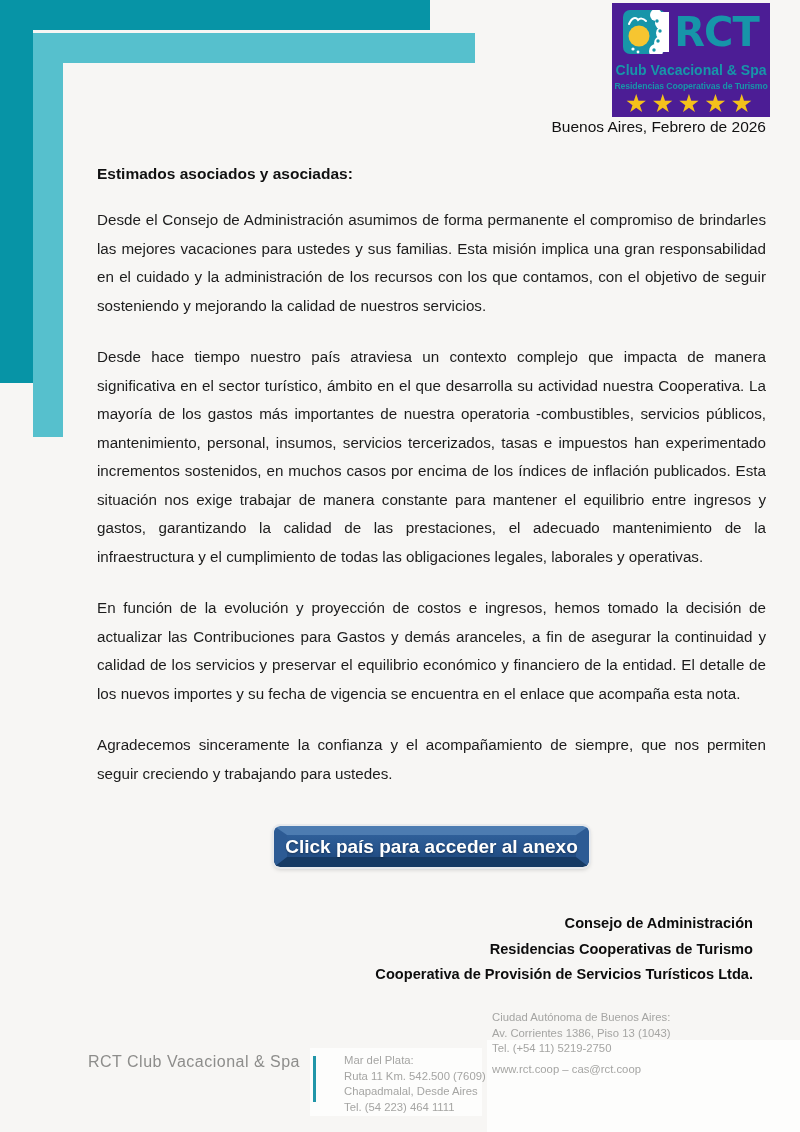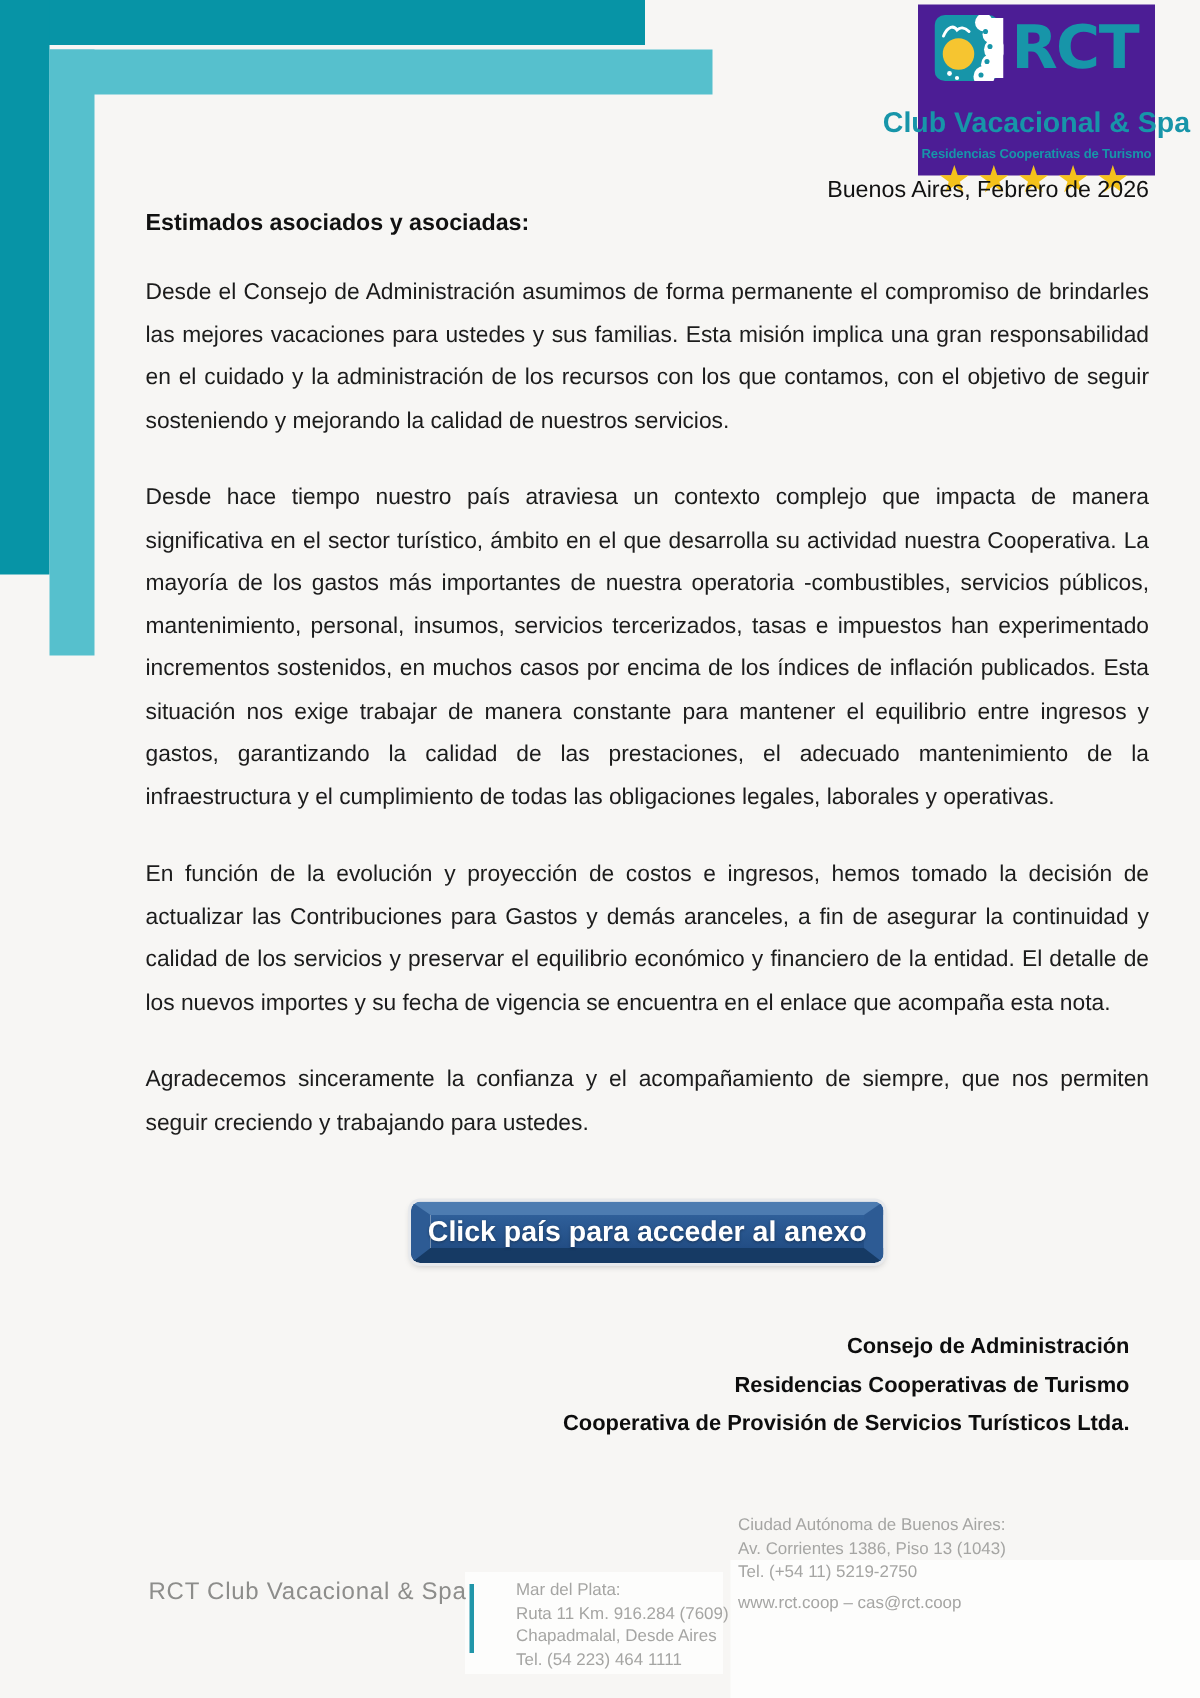--- a/index.html
+++ b/index.html
@@ -17,28 +17,28 @@
   
   .logo-panel{
     position:absolute;left:612px;top:3px;width:158px;height:114px;background:#4c1d95;
     display:flex;flex-direction:column;align-items:center;box-sizing:border-box;padding-top:7px;
   }
   .logo-row{display:flex;align-items:center;gap:5px;}
   .logo-brand{
     font-family:"DejaVu Sans","Liberation Sans",sans-serif;
     font-size:40px;font-weight:bold;color:#1795a9;letter-spacing:-1px;line-height:44px;
   }
-  .logo-tagline{margin-top:18px;font-size:19px;font-weight:bold;color:#1795a9;white-space:nowrap;}
+  .logo-tagline{margin-top:8px;font-size:14px;font-weight:bold;color:#1795a9;white-space:nowrap;}
   .logo-subtitle{margin-top:3px;font-size:8.7px;font-weight:bold;color:#1795a9;letter-spacing:-0.1px;white-space:nowrap;}
   .logo-stars{margin-top:-1px;font-family:"DejaVu Sans",sans-serif;font-size:25px;line-height:27px;color:#f4c11b;letter-spacing:4px;white-space:nowrap;}
 
   
   .content{position:absolute;left:97px;top:118px;width:669px;}
   .date-line{text-align:right;font-size:15.5px;color:#111;}
-  .greeting{margin-top:4px;font-size:15.5px;font-weight:bold;color:#111;}
+  .greeting{margin-top:29px;font-size:15.5px;font-weight:bold;color:#111;}
   .para{margin-top:23px;font-size:15.2px;line-height:28.5px;text-align:justify;}
   .para.first{}
 
   .button-row{margin-top:38px;display:flex;justify-content:center;}
   .annex-button{
     position:relative;width:315px;height:41px;border-radius:6px;overflow:hidden;cursor:pointer;
     box-shadow:0 0 0 2px #e7e9ec,0 2px 5px rgba(0,0,0,0.22);
   }
   .annex-bevel{
     position:absolute;inset:0;box-sizing:border-box;border-radius:6px;
@@ -49,21 +49,21 @@
   .annex-label{
     position:absolute;inset:0;display:flex;align-items:center;justify-content:center;
     color:#ffffff;font-size:19px;font-weight:bold;text-shadow:0 1px 2px rgba(0,0,0,0.35);white-space:nowrap;
   }
 
   .signature{margin-top:44px;padding-right:13px;text-align:right;font-weight:bold;font-size:14.6px;line-height:25.5px;color:#0d0d0d;}
 
   
   .footer-white-right{position:absolute;left:487px;top:1040px;width:313px;height:92px;background:#fdfdfc;}
   .footer-white-left{position:absolute;left:310px;top:1048px;width:172px;height:68px;background:#fdfdfc;}
-  .footer-brand{position:absolute;left:99px;top:1053px;font-size:16px;letter-spacing:0.5px;color:#8d8d8b;}
+  .footer-brand{position:absolute;left:88px;top:1053px;font-size:16px;letter-spacing:0.5px;color:#8d8d8b;}
   .footer-bar{position:absolute;left:313px;top:1056px;width:3px;height:46px;background:#2196a9;}
   .footer-col{position:absolute;font-size:11.3px;line-height:15.6px;color:#a5a5a3;white-space:nowrap;}
   .footer-col1{left:344px;top:1053px;}
   .footer-col2{left:492px;top:1010px;}
   .footer-web{margin-top:5px;}
 </style>
 </head>
 <body>
 
 <div class="page">
@@ -125,21 +125,21 @@
     </div>
   </div>
 
   <div class="footer-white-right"></div>
   <div class="footer-white-left"></div>
   <div class="footer-brand">RCT Club Vacacional &amp; Spa</div>
   <div class="footer-bar"></div>
 
   <div class="footer-col footer-col1">
     <div>Mar del Plata:</div>
-    <div>Ruta 11 Km. 916.284 (7609)</div>
+    <div>Ruta 11 Km. 542.500 (7609)</div>
     <div>Chapadmalal, Desde Aires</div>
     <div>Tel. (54 223) 464 1111</div>
   </div>
 
   <div class="footer-col footer-col2">
     <div>Ciudad Autónoma de Buenos Aires:</div>
     <div>Av. Corrientes 1386, Piso 13 (1043)</div>
     <div>Tel. (+54 11) 5219-2750</div>
     <div class="footer-web">www.rct.coop – cas@rct.coop</div>
   </div>

